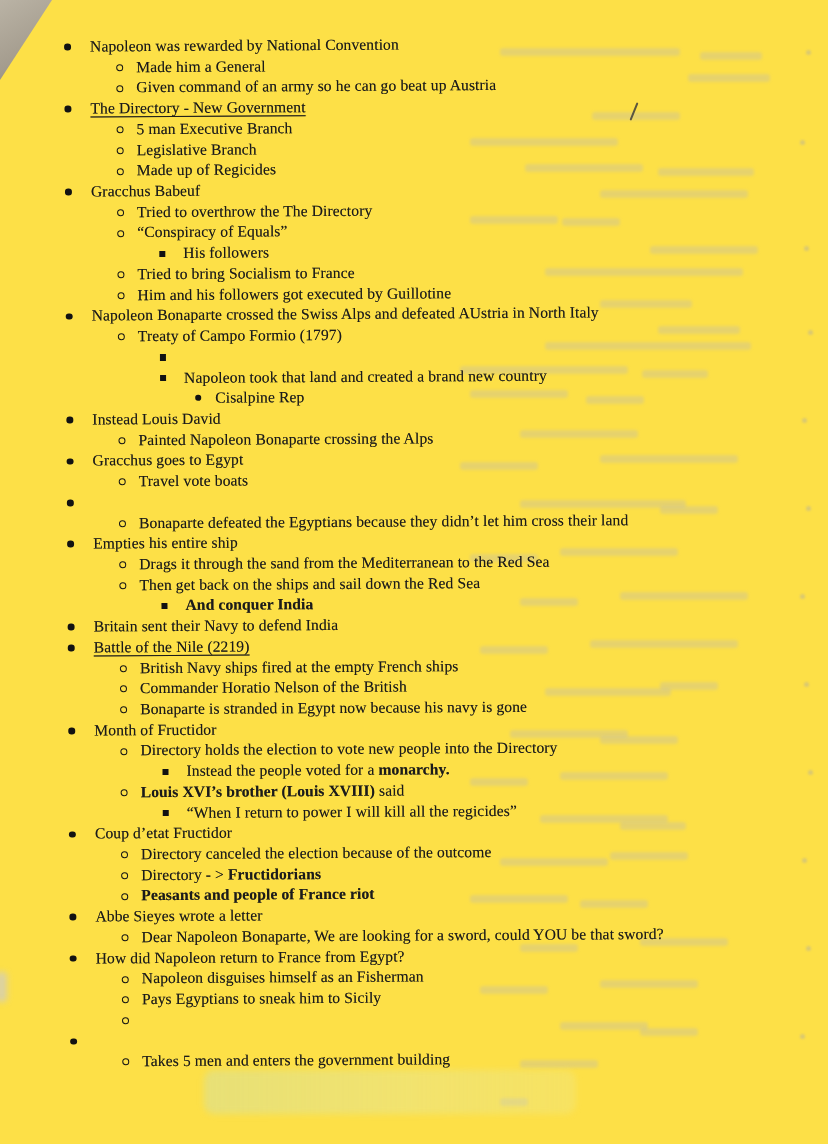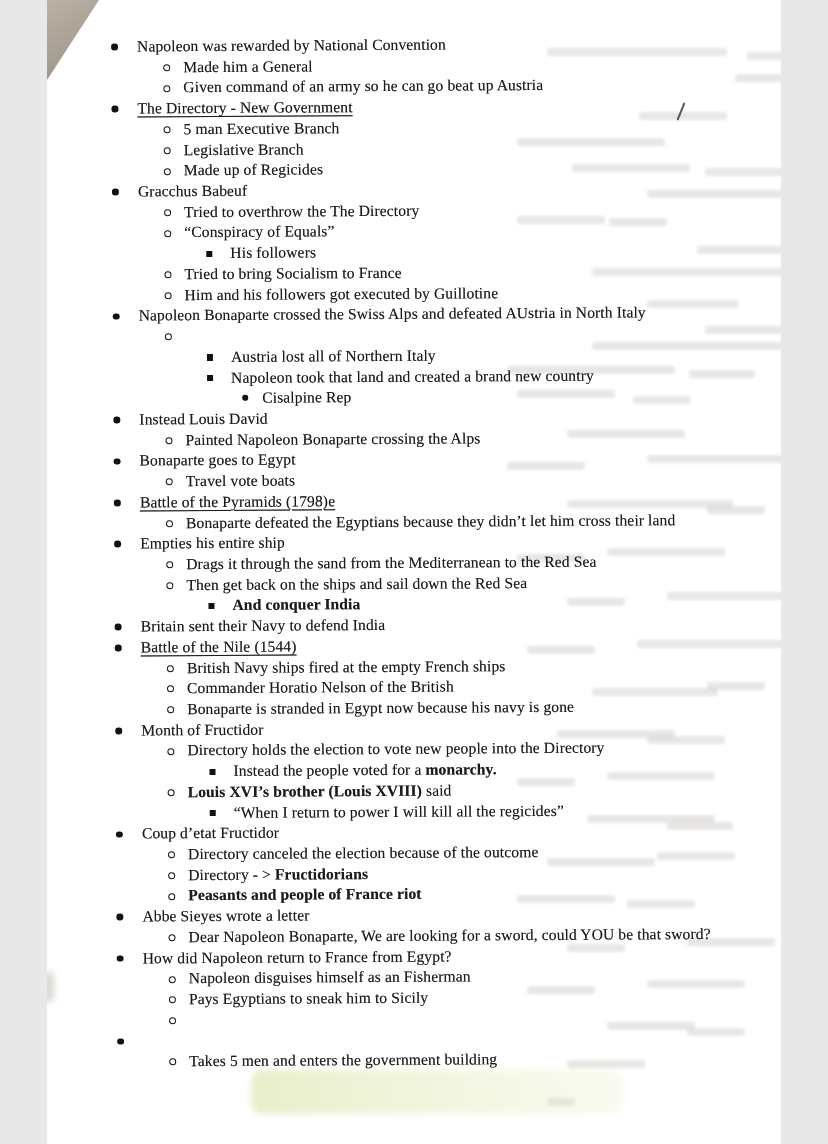--- a/index.html
+++ b/index.html
@@ -1,18 +1,18 @@
 <!DOCTYPE html>
 <html><head>
 <meta charset="utf-8">
 <style>
   html,body{margin:0;padding:0;background:#e8e8e8;}
   .page{
-    position:relative;width:734px;height:1144px;margin:0 auto;
-    background:#ffffff;overflow:hidden;
+    position:relative;width:828px;height:1144px;margin:0 auto;
+    background:#fde047;overflow:hidden;
     font-family:"Liberation Serif",serif;
   }
   
   .corner-fold{
     position:absolute;top:0;left:0;width:92px;height:122px;
     clip-path:polygon(0 0,52px 0,0 80px);
     background:linear-gradient(150deg,#bab3a5 0%,#a49c8e 40%,#7a7468 72%,#4f4a42 100%);
   }
   .corner-fold-edge{
     position:absolute;top:-6px;left:-8px;width:80px;height:104px;
@@ -192,52 +192,51 @@
       <div class="row l2">
         <span class="blt circle"></span>
         <span class="txt"><span>Him and his followers got executed by Guillotine</span></span>
       </div>
       <div class="row l1">
         <span class="blt disc"></span>
         <span class="txt"><span>Napoleon Bonaparte crossed the Swiss Alps and defeated AUstria in North Italy</span></span>
       </div>
       <div class="row l2">
         <span class="blt circle"></span>
-      </div>
-      <div class="row l3">
-        <span class="blt square"></span>
-        <span class="txt"><span>Austria lost all of Northern Italy</span></span>
+        <span class="txt"><span>Treaty of Campo Formio (1797)</span></span>
+      </div>
+      <div class="row l3">
+        <span class="blt square"></span>
       </div>
       <div class="row l3">
         <span class="blt square"></span>
         <span class="txt"><span>Napoleon took that land and created a brand new country</span></span>
       </div>
       <div class="row l4">
         <span class="blt disc"></span>
         <span class="txt"><span>Cisalpine Rep</span></span>
       </div>
       <div class="row l1">
         <span class="blt disc"></span>
         <span class="txt"><span>Instead Louis David</span></span>
       </div>
       <div class="row l2">
         <span class="blt circle"></span>
         <span class="txt"><span>Painted Napoleon Bonaparte crossing the Alps</span></span>
       </div>
       <div class="row l1">
         <span class="blt disc"></span>
-        <span class="txt"><span>Bonaparte goes to Egypt</span></span>
+        <span class="txt"><span>Gracchus goes to Egypt</span></span>
       </div>
       <div class="row l2">
         <span class="blt circle"></span>
         <span class="txt"><span>Travel vote boats</span></span>
       </div>
       <div class="row l1">
         <span class="blt disc"></span>
-        <span class="txt u"><span>Battle of the Pyramids (1798)e</span></span>
       </div>
       <div class="row l2">
         <span class="blt circle"></span>
         <span class="txt"><span>Bonaparte defeated the Egyptians because they didn’t let him cross their land</span></span>
       </div>
       <div class="row l1">
         <span class="blt disc"></span>
         <span class="txt"><span>Empties his entire ship</span></span>
       </div>
       <div class="row l2">
@@ -251,21 +250,21 @@
       <div class="row l3">
         <span class="blt square"></span>
         <span class="txt"><span class="b">And conquer India</span></span>
       </div>
       <div class="row l1">
         <span class="blt disc"></span>
         <span class="txt"><span>Britain sent their Navy to defend India</span></span>
       </div>
       <div class="row l1">
         <span class="blt disc"></span>
-        <span class="txt u"><span>Battle of the Nile (1544)</span></span>
+        <span class="txt u"><span>Battle of the Nile (2219)</span></span>
       </div>
       <div class="row l2">
         <span class="blt circle"></span>
         <span class="txt"><span>British Navy ships fired at the empty French ships</span></span>
       </div>
       <div class="row l2">
         <span class="blt circle"></span>
         <span class="txt"><span>Commander Horatio Nelson of the British</span></span>
       </div>
       <div class="row l2">

